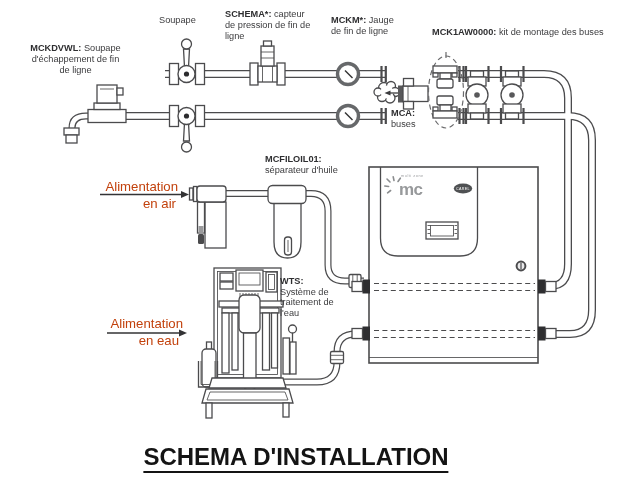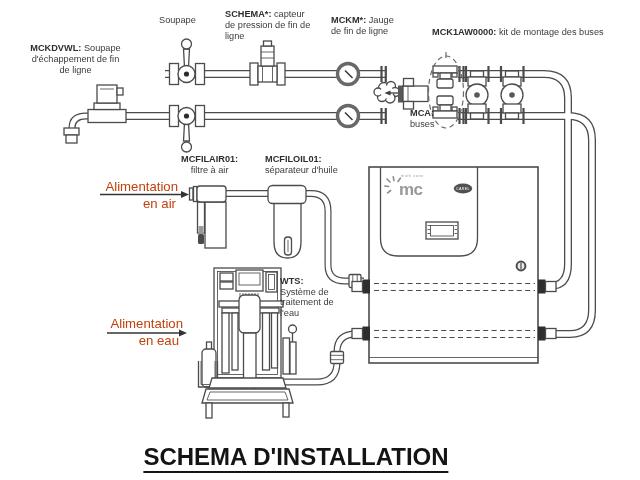--- a/index.html
+++ b/index.html
@@ -298,29 +298,25 @@
 </div>
 
 <div class="lbl" style="left:331px;top:15px;width:72px;">
   <b>MCKM*:</b><span> Jauge de fin de ligne</span>
 </div>
 
 <div class="lbl nw" style="left:432px;top:27px;">
   <b>MCK1AW0000:</b><span> kit de montage des buses</span>
 </div>
 
-<div class="lbl" style="left:410px;top:108px;">
+<div class="lbl" style="left:391px;top:108px;">
   <b class="blk">MCA:</b>
       <span class="blk">buses</span>
 </div>
 
-<div class="lbl" style="left:181px;top:154px;">
-  <b class="blk">MCFILAIR01:</b>
-      <span class="blk nw">filtre à air</span>
-</div>
 
 <div class="lbl" style="left:265px;top:154px;">
   <b class="blk">MCFILOIL01:</b>
       <span class="blk nw">séparateur d'huile</span>
 </div>
 
 <div class="lbl" style="left:280px;top:276px;width:58px;line-height:10.6px;">
   <b class="blk">WTS:</b><span>Système de traitement de l'eau</span>
 </div>
 

